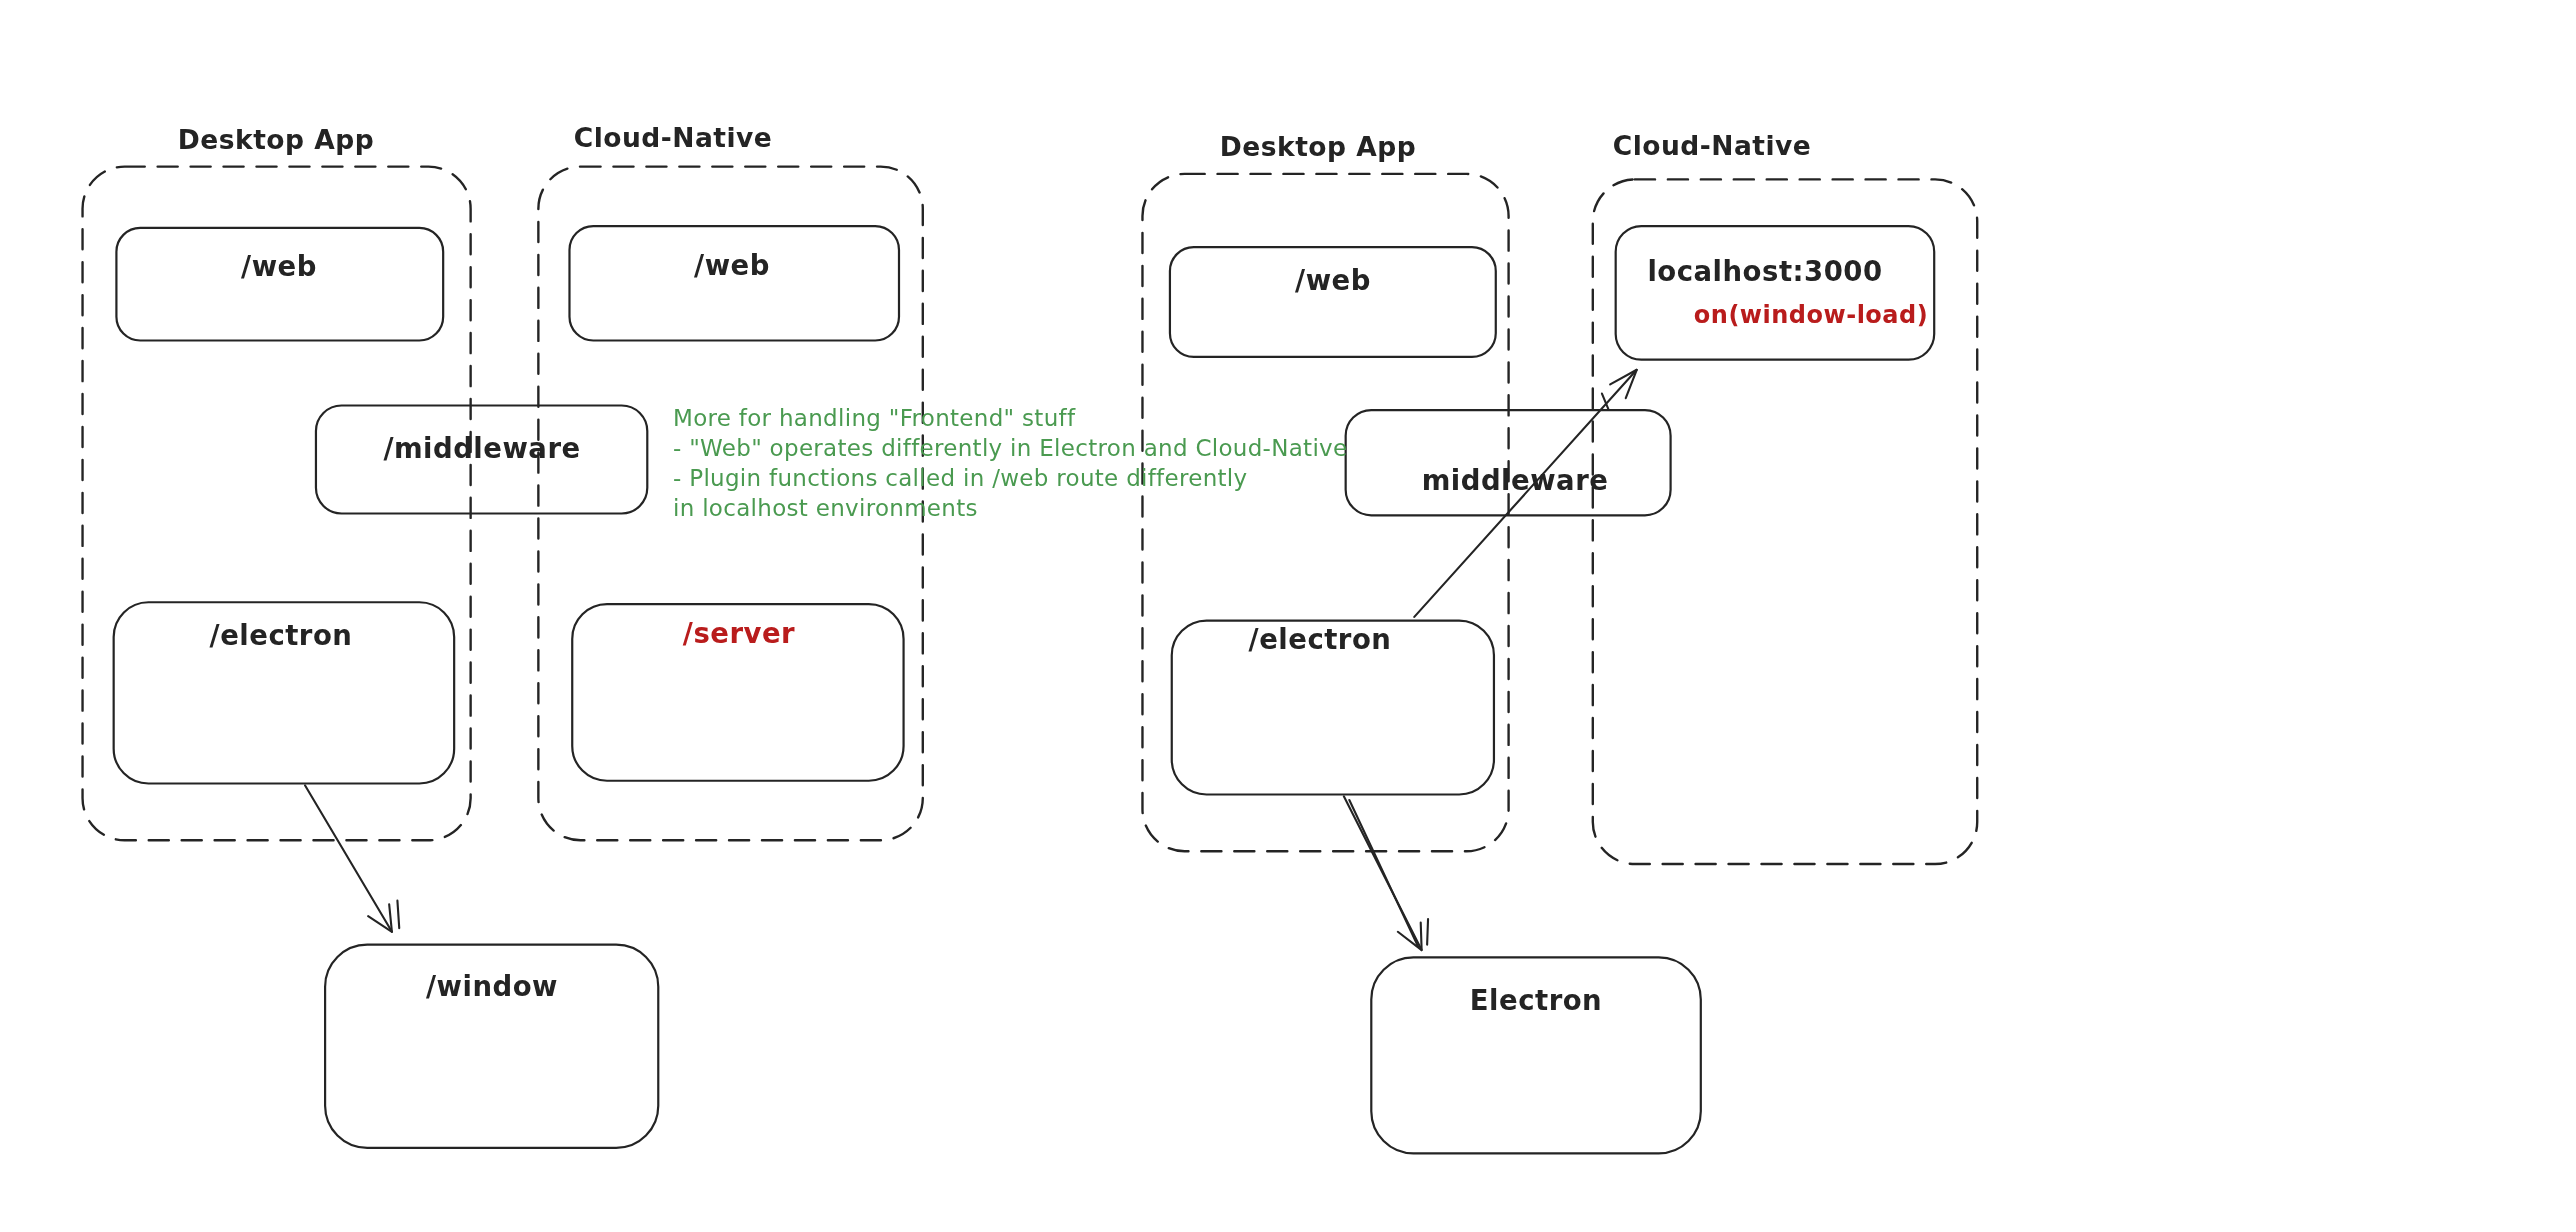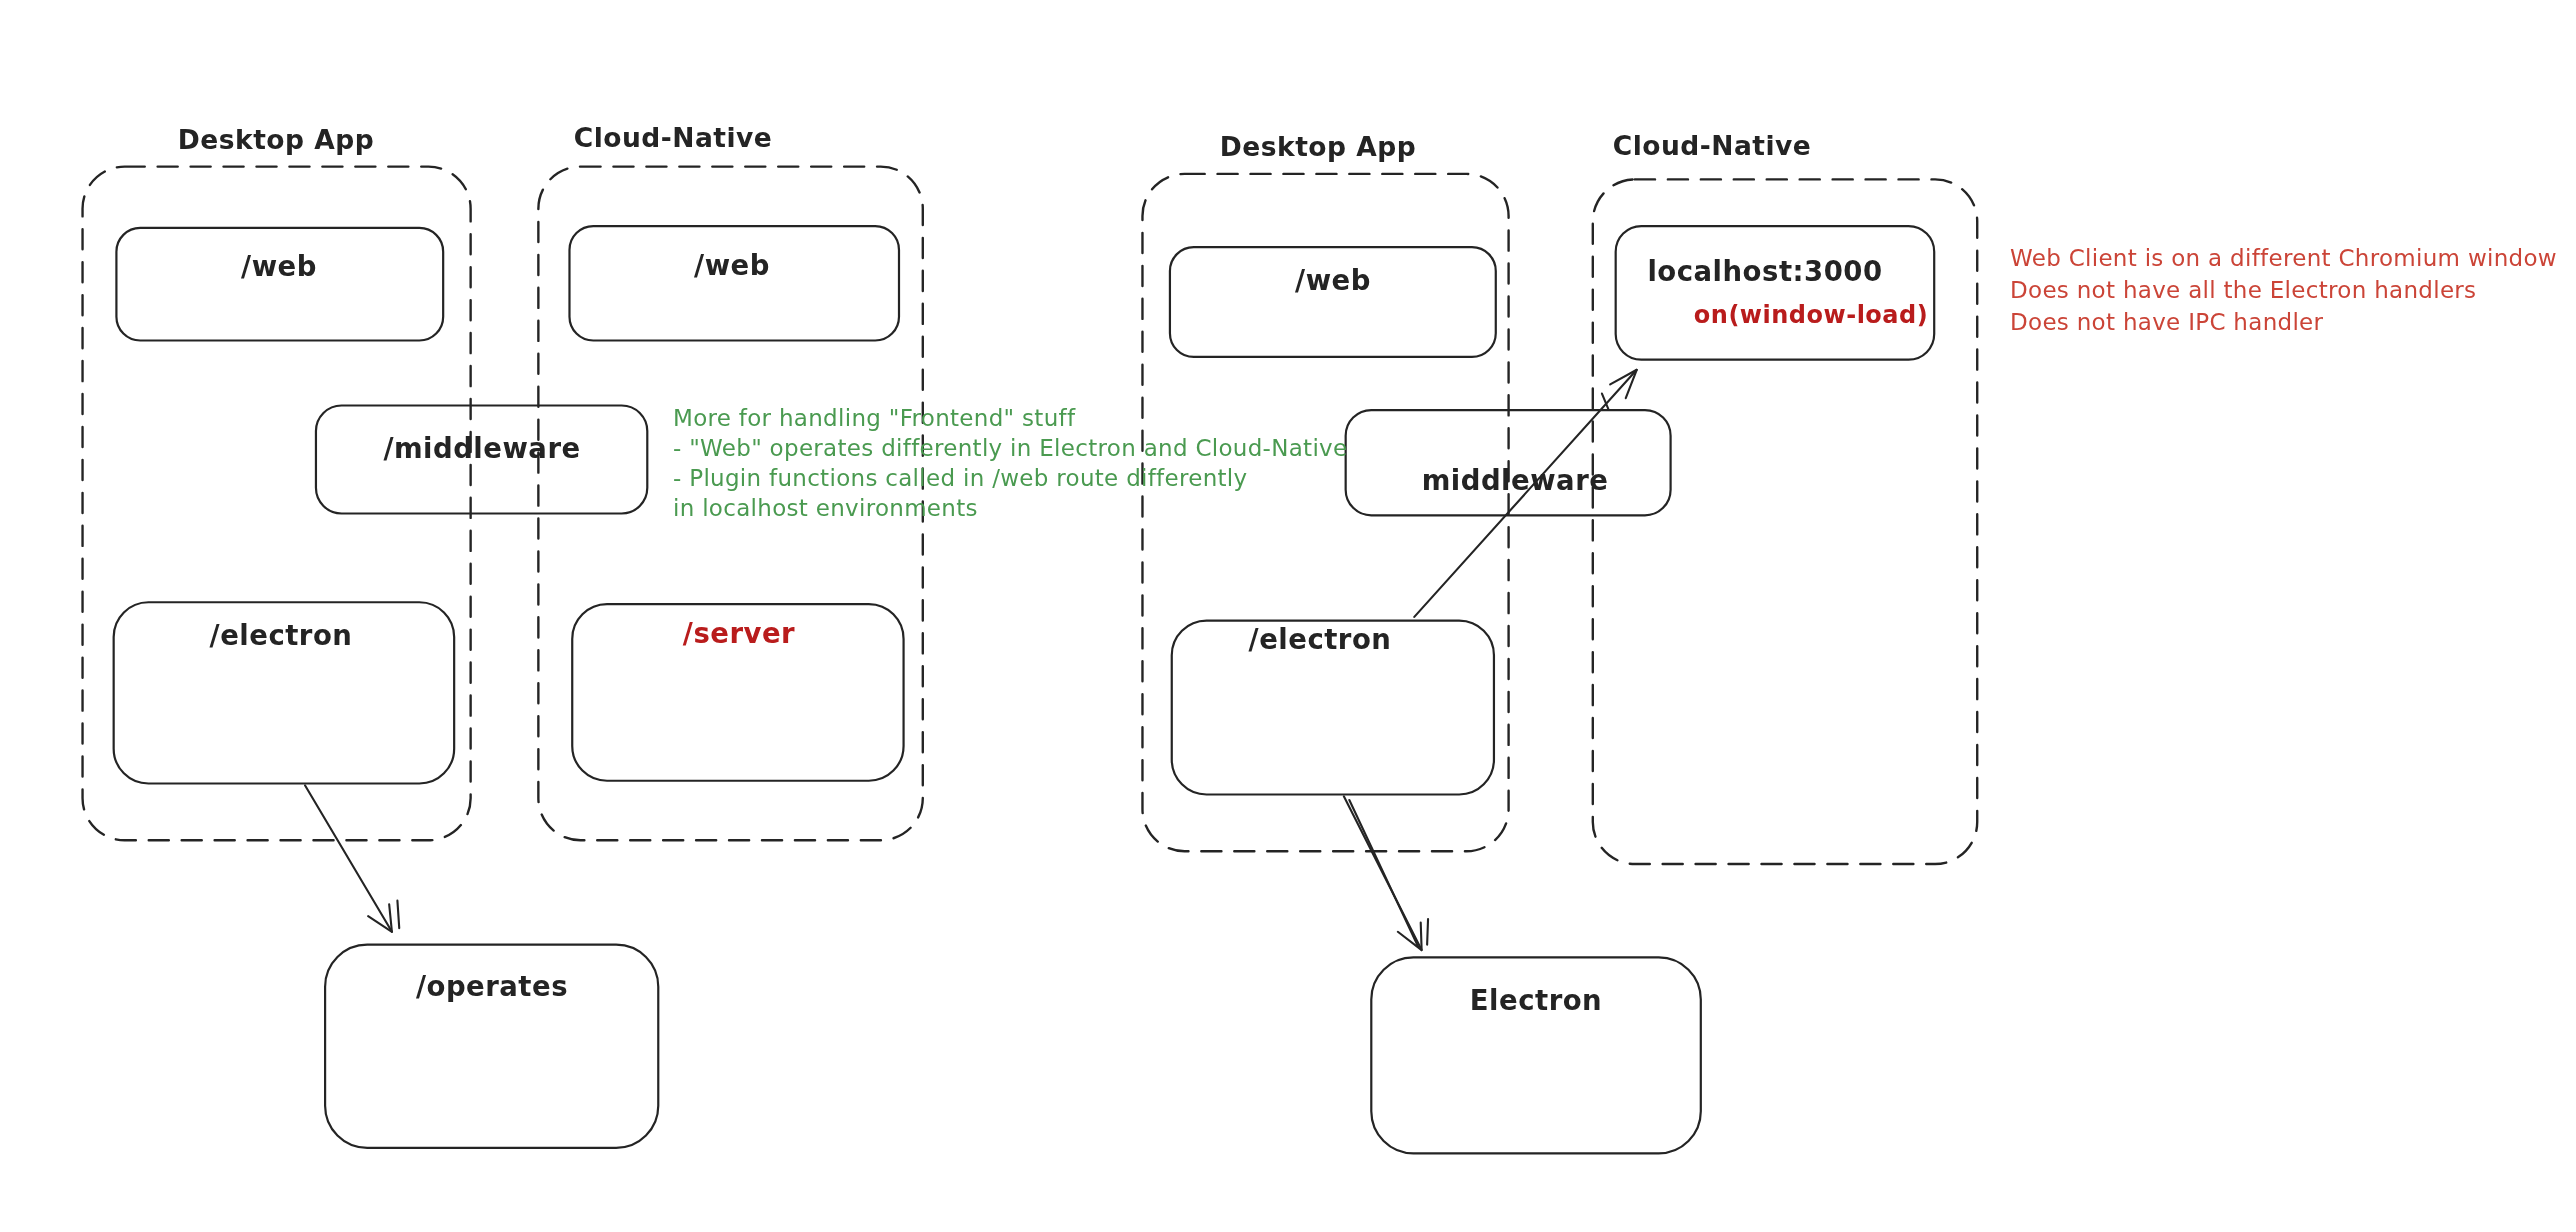--- a/index.html
+++ b/index.html
@@ -90,38 +90,33 @@
     </g>
   </svg>
 
   <div class="label group-title" style="left:276px; top:139px;">Desktop App</div>
   <div class="label group-title" style="left:673px; top:137px;">Cloud-Native</div>
   <div class="label" style="left:279px; top:266px;">/web</div>
   <div class="label" style="left:732px; top:265px;">/web</div>
   <div class="label" style="left:482px; top:448px;">/middleware</div>
   <div class="label" style="left:281px; top:635px;">/electron</div>
   <div class="label red" style="left:739px; top:633px;">/server</div>
-  <div class="label" style="left:492px; top:986px;">/operates</div>
+  <div class="label" style="left:492px; top:986px;">/window</div>
 
   <div class="note note-green" style="left:673px; top:403px;">
     <div>More for handling "Frontend" stuff</div>
     <div>- "Web" operates differently in Electron and Cloud-Native</div>
     <div>- Plugin functions called in /web route differently</div>
     <div>in localhost environments</div>
   </div>
 
   <div class="label group-title" style="left:1318px; top:146px;">Desktop App</div>
   <div class="label group-title" style="left:1712px; top:145px;">Cloud-Native</div>
   <div class="label" style="left:1333px; top:280px;">/web</div>
   <div class="label" style="left:1765px; top:271px;">localhost:3000</div>
   <div class="label red event-label" style="left:1811px; top:315px;">on(window-load)</div>
   <div class="label" style="left:1515px; top:452px;margin-top:28px;">middleware</div>
   <div class="label" style="left:1320px; top:639px;">/electron</div>
   <div class="label" style="left:1536px; top:1000px;">Electron</div>
 
-  <div class="note note-red" style="left:2010px; top:242px;">
-    <div>Web Client is on a different Chromium window</div>
-    <div>Does not have all the Electron handlers</div>
-    <div>Does not have IPC handler</div>
-  </div>
 
 </div>
 
 
 </body></html>

